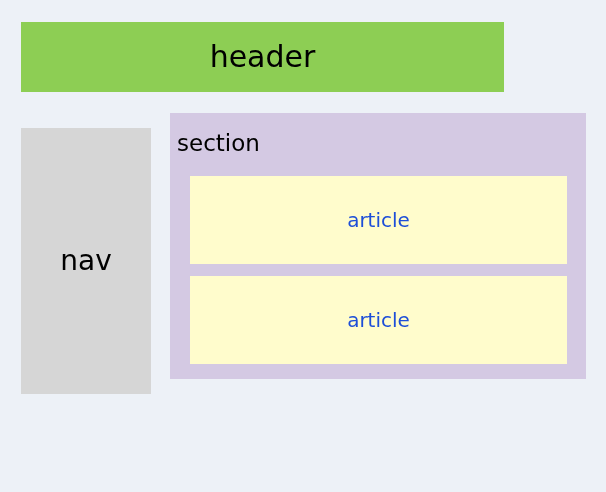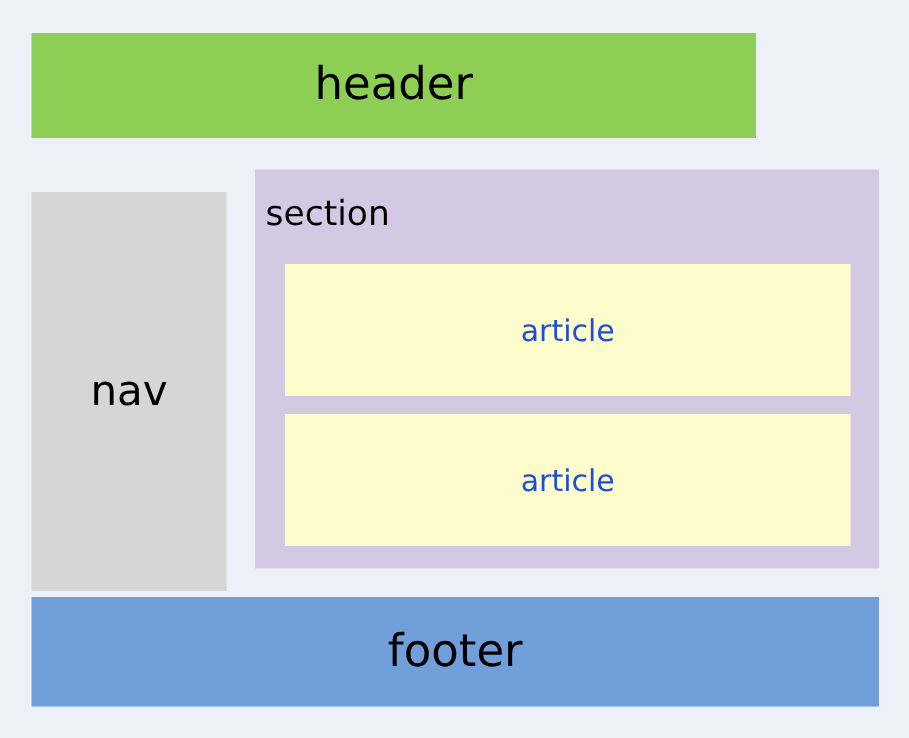--- a/index.html
+++ b/index.html
@@ -115,17 +115,14 @@
     <div class="article-box center-label" id="article-box-1">
       <span>article</span>
     </div>
 
     <div class="article-box center-label" id="article-box-2">
       <span>article</span>
     </div>
 
   </div>
 
-  <div class="box center-label" id="footer-box">
-    <span>footer</span>
-  </div>
 
 </div>
 
 </body></html>

